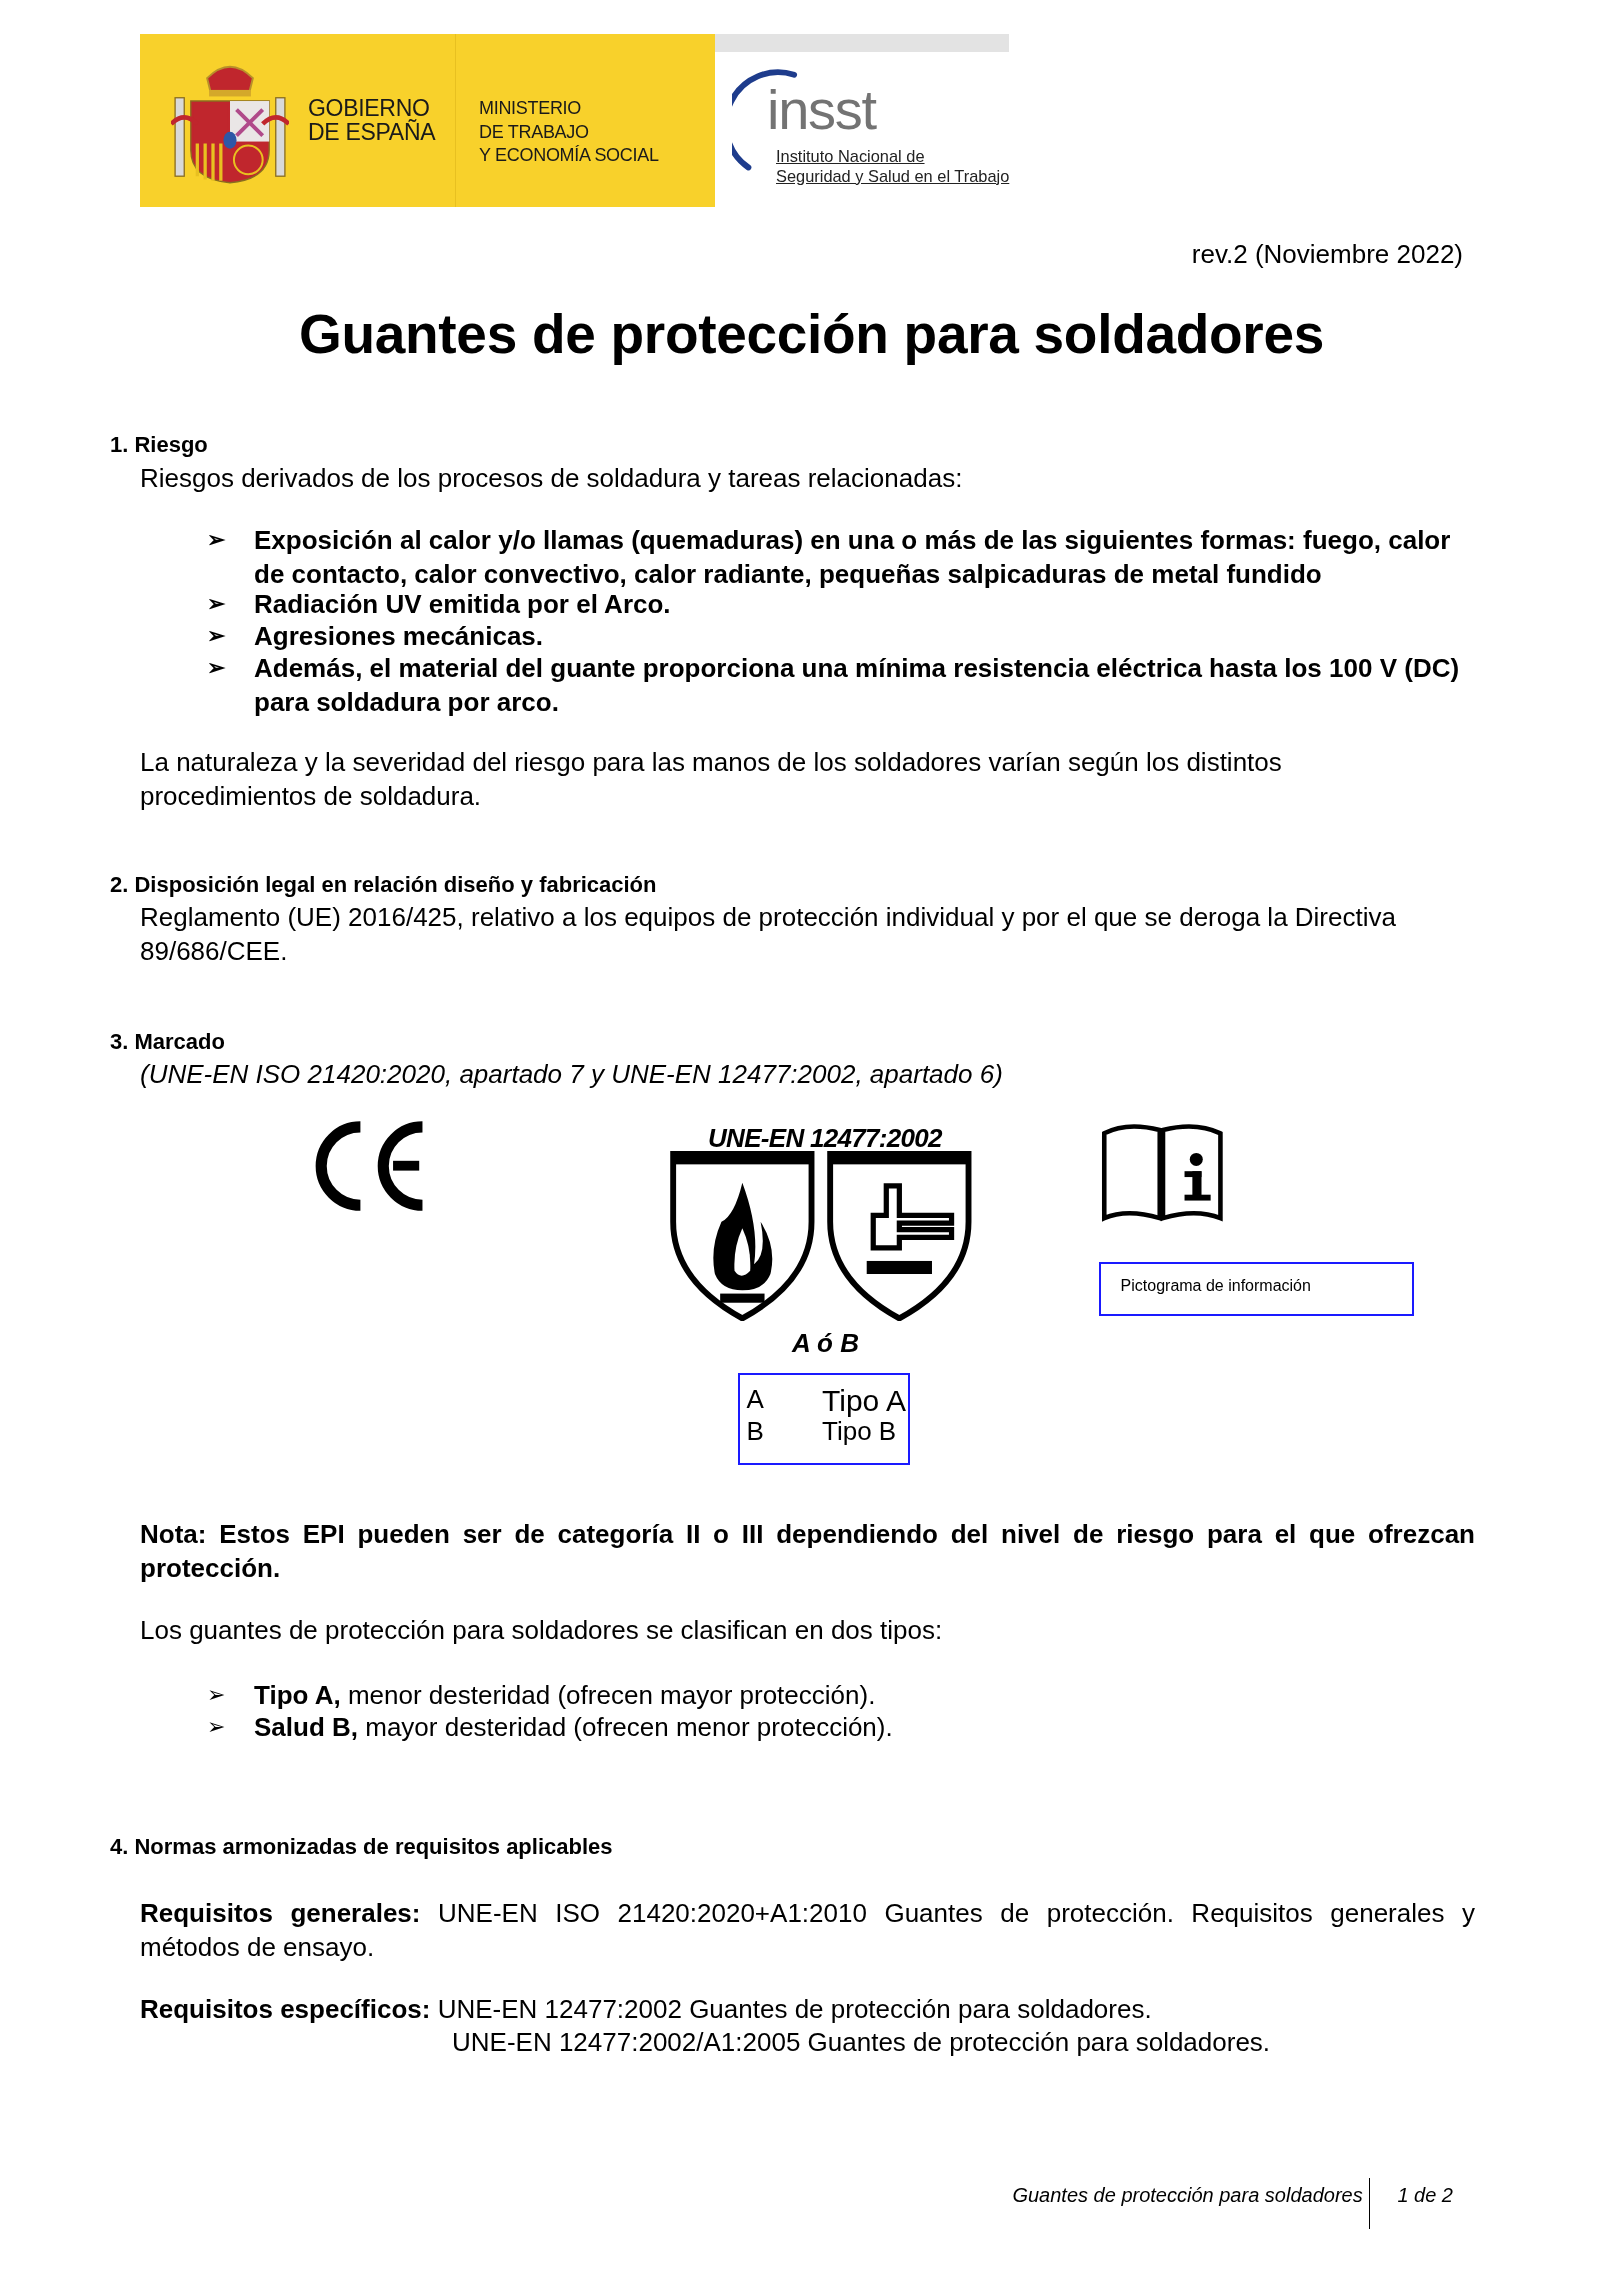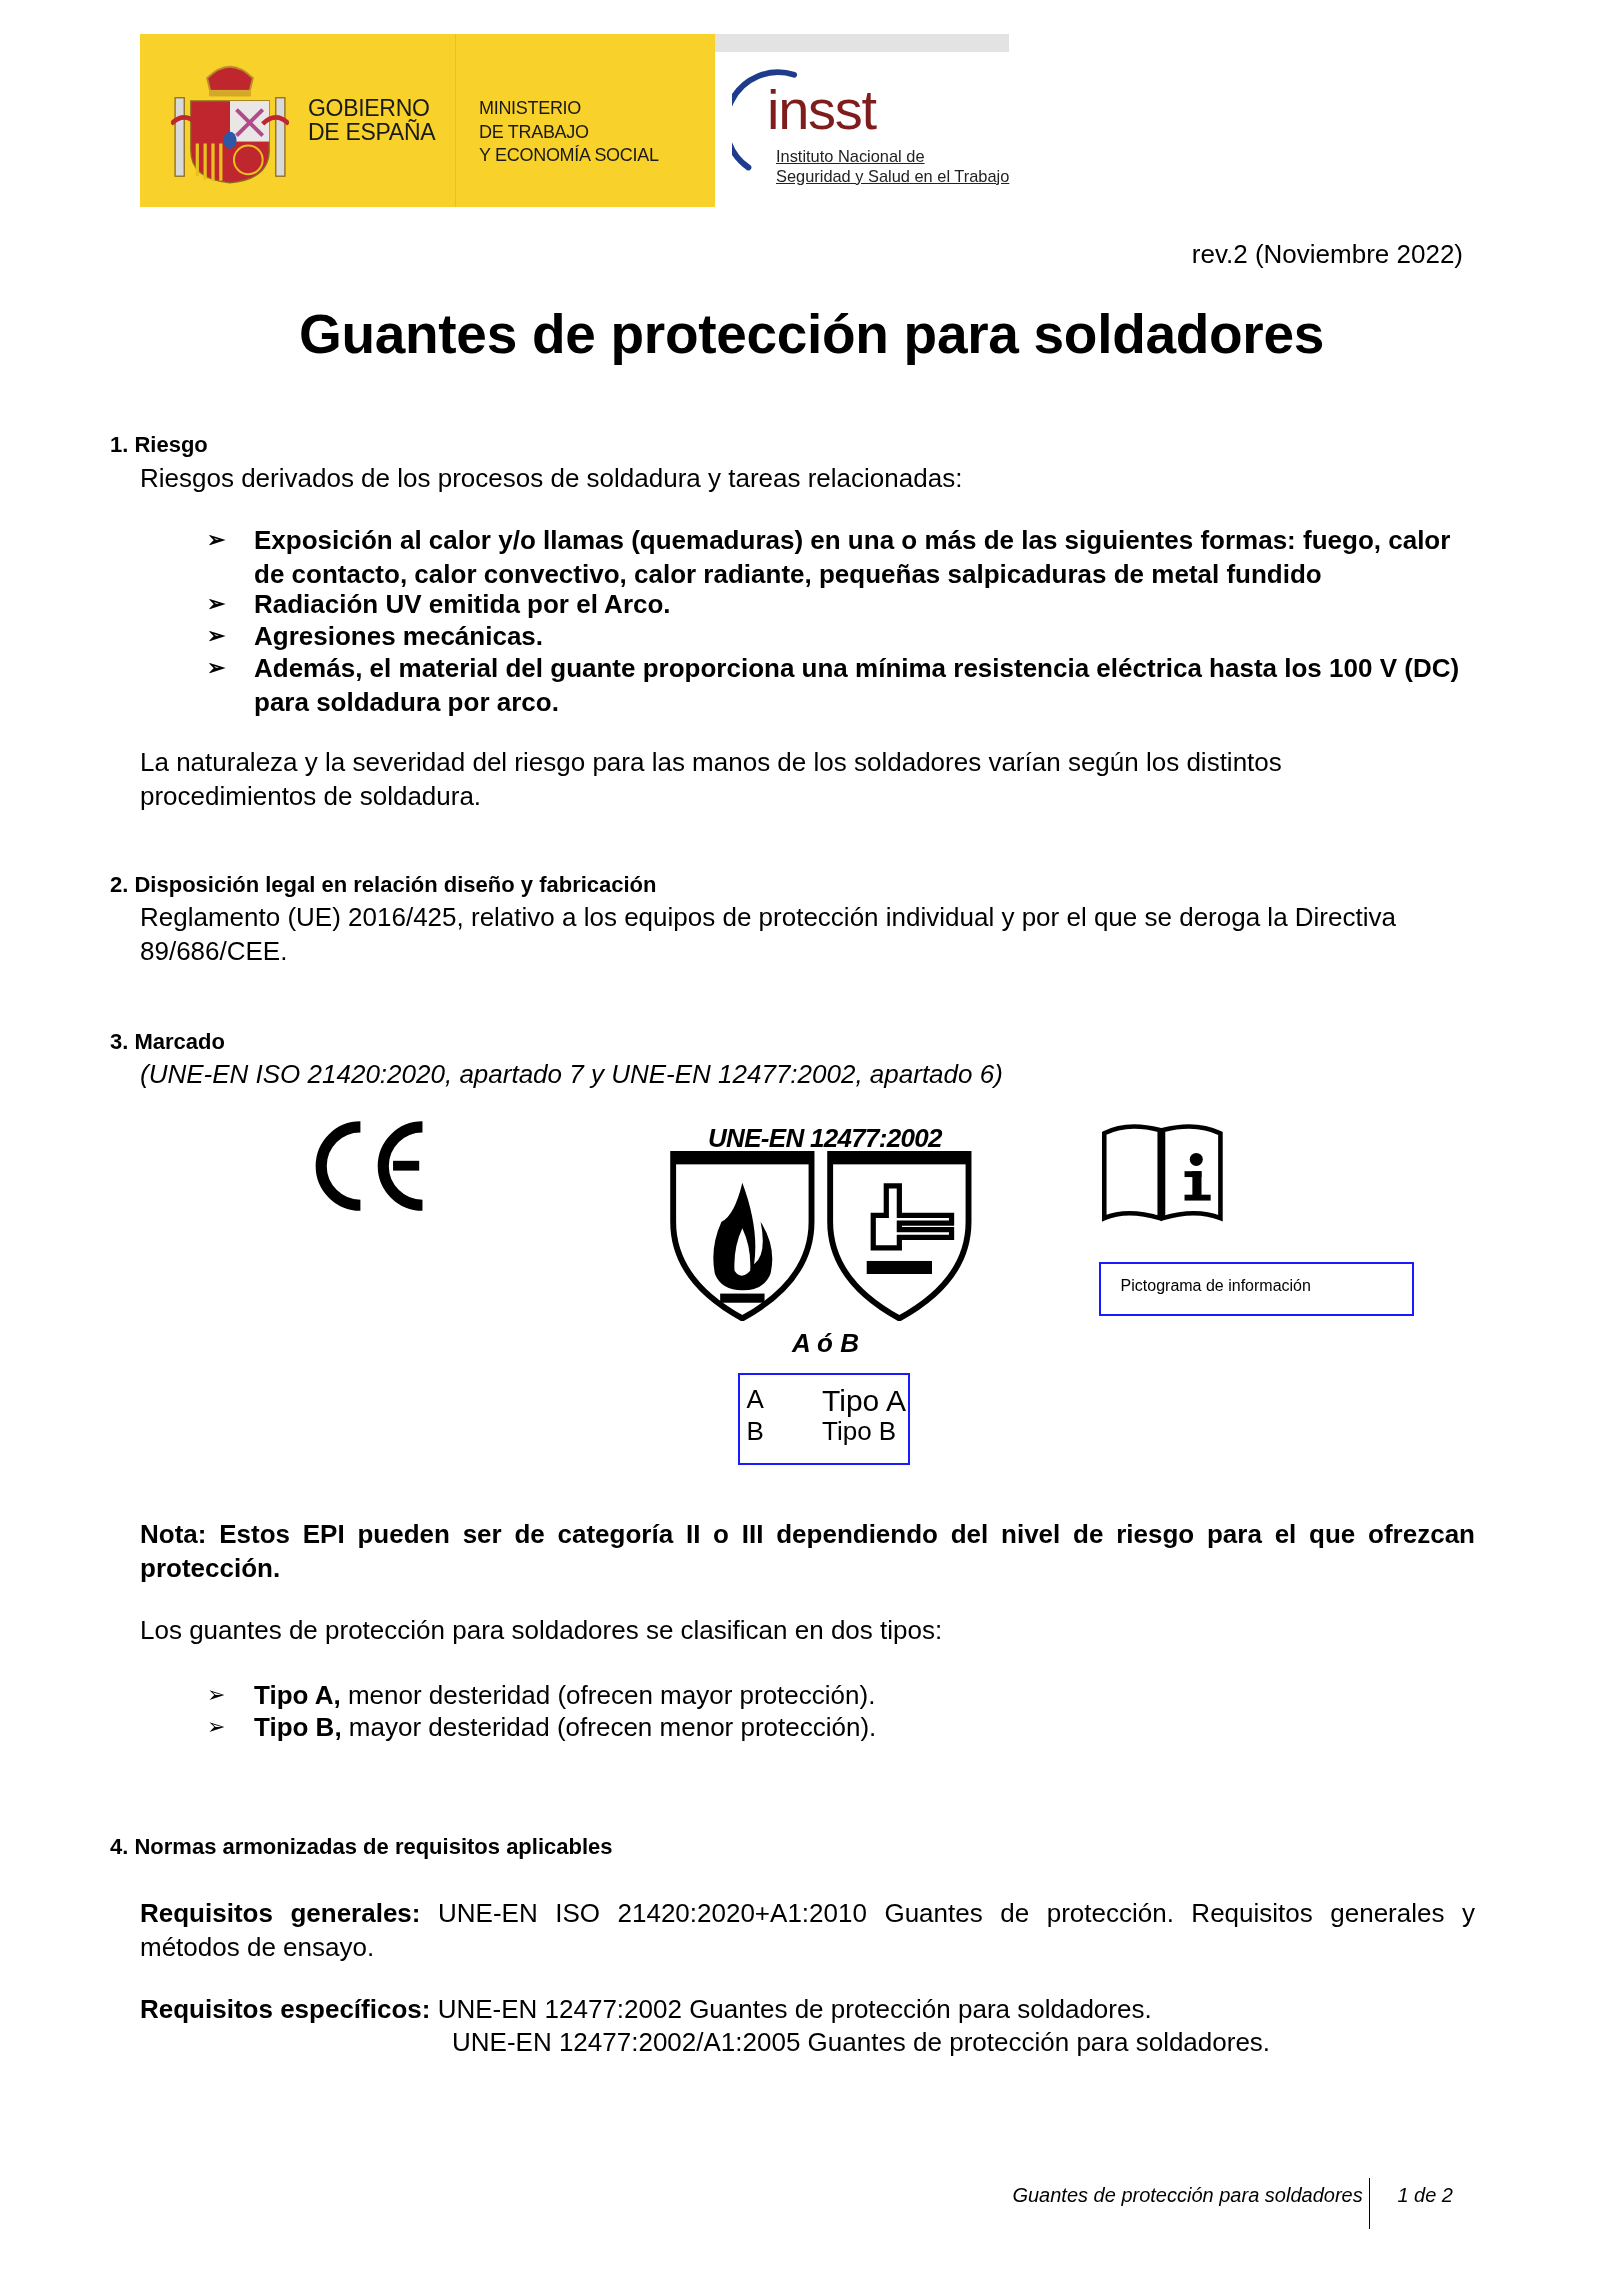--- a/index.html
+++ b/index.html
@@ -6,21 +6,21 @@
   body { width:1623px; height:2295px; position:relative; overflow:hidden;
          font-family:"Liberation Sans", sans-serif; color:#000; }
   .abs { position:absolute; }
 
   
   .logo-yellow { left:140px; top:34px; width:575px; height:173px; background:#f8d12b; }
   .logo-divider { left:455px; top:34px; width:1.3px; height:173px; background:#e8c020; }
   .logo-grey { left:715px; top:34px; width:294px; height:18.3px; background:#e3e3e3; }
   .gov-text { left:308px; top:97px; font-size:23px; line-height:23.6px; color:#1a1a1a; letter-spacing:-0.3px; }
   .min-text { left:479px; top:97px; font-size:18px; line-height:23.6px; color:#1a1a1a; letter-spacing:-0.3px; }
-  .insst-word { left:767px; top:77px; font-size:56px; color:#7f1d1d; font-weight:normal; letter-spacing:-1.3px; }
+  .insst-word { left:767px; top:77px; font-size:56px; color:#737373; font-weight:normal; letter-spacing:-1.3px; }
   .insst-sub { left:776px; top:147px; font-size:16.4px; line-height:19.6px; color:#222;text-decoration:underline; }
 
   .rev { right:160px; top:239px; font-size:26px; }
   .title { left:0; width:1623px; text-align:center; top:302px; font-size:55px; font-weight:bold; letter-spacing:-0.3px; }
 
   .h { font-size:22px; font-weight:bold; }
   .p { font-size:26px; line-height:34px; }
   .b { font-weight:bold; }
   .i { font-style:italic; }
   .bullet { font-size:26px; line-height:34px; }
@@ -148,21 +148,21 @@
 
 <div class="abs p b" style="left:140px;top:1517px;width:1335px;text-align:justify">Nota: Estos EPI pueden ser de categoría II o III dependiendo del nivel de riesgo para el que ofrezcan protección.</div>
 <div class="abs p" style="left:140px;top:1613px">Los guantes de protección para soldadores se clasifican en dos tipos:</div>
 
 <div class="abs bullet" style="left:254px;top:1678px">
   <span class="arrow">➢</span>
   <span class="b">Tipo A,</span><span> menor desteridad (ofrecen mayor protección).</span>
 </div>
 <div class="abs bullet" style="left:254px;top:1710px">
   <span class="arrow">➢</span>
-  <span class="b">Tipo B,</span><span> mayor desteridad (ofrecen menor protección).</span>
+  <span class="b">Salud B,</span><span> mayor desteridad (ofrecen menor protección).</span>
 </div>
 
 <div class="abs h" style="left:110px;top:1834px">4. Normas armonizadas de requisitos aplicables</div>
 <div class="abs p" style="left:140px;top:1896px;width:1335px;text-align:justify">
   <span class="b">Requisitos generales:</span><span> UNE-EN ISO 21420:2020+A1:2010 Guantes de protección. Requisitos generales y métodos de ensayo.</span>
 </div>
 <div class="abs p" style="left:140px;top:1992px">
   <span class="b">Requisitos específicos:</span><span> UNE-EN 12477:2002 Guantes de protección para soldadores.</span>
 </div>
 <div class="abs p" style="left:452px;top:2025px">UNE-EN 12477:2002/A1:2005 Guantes de protección para soldadores.</div>

